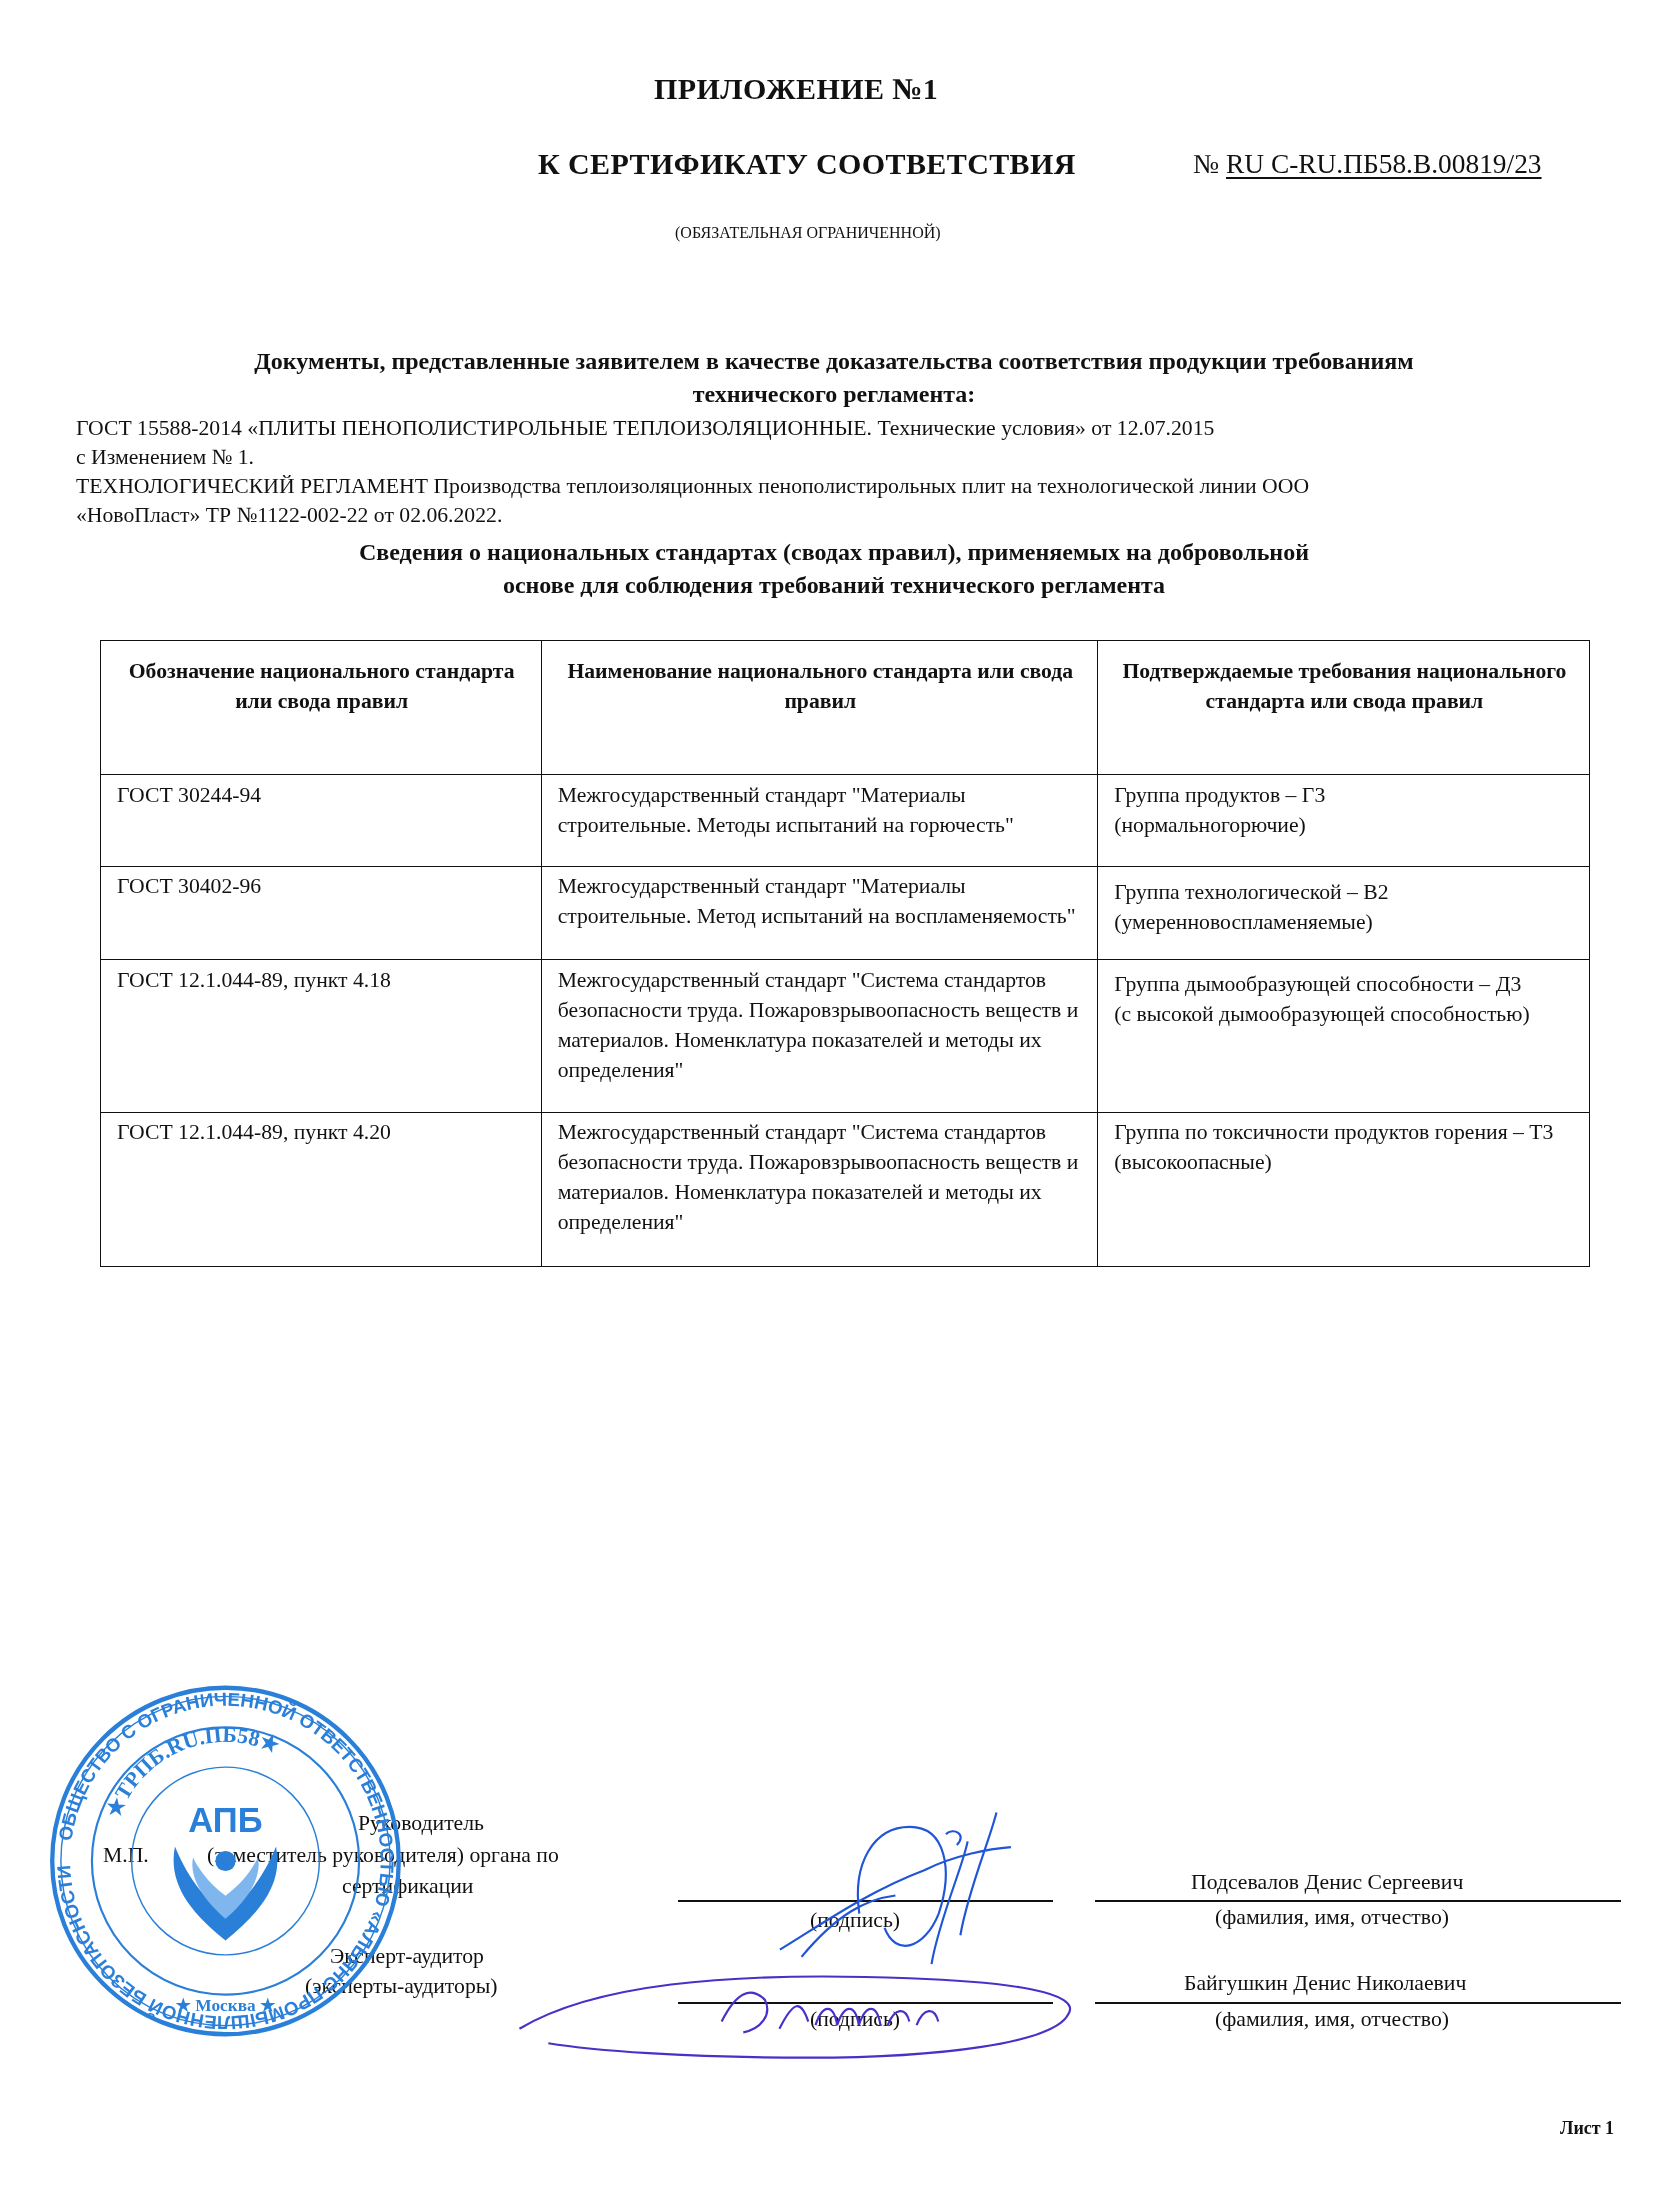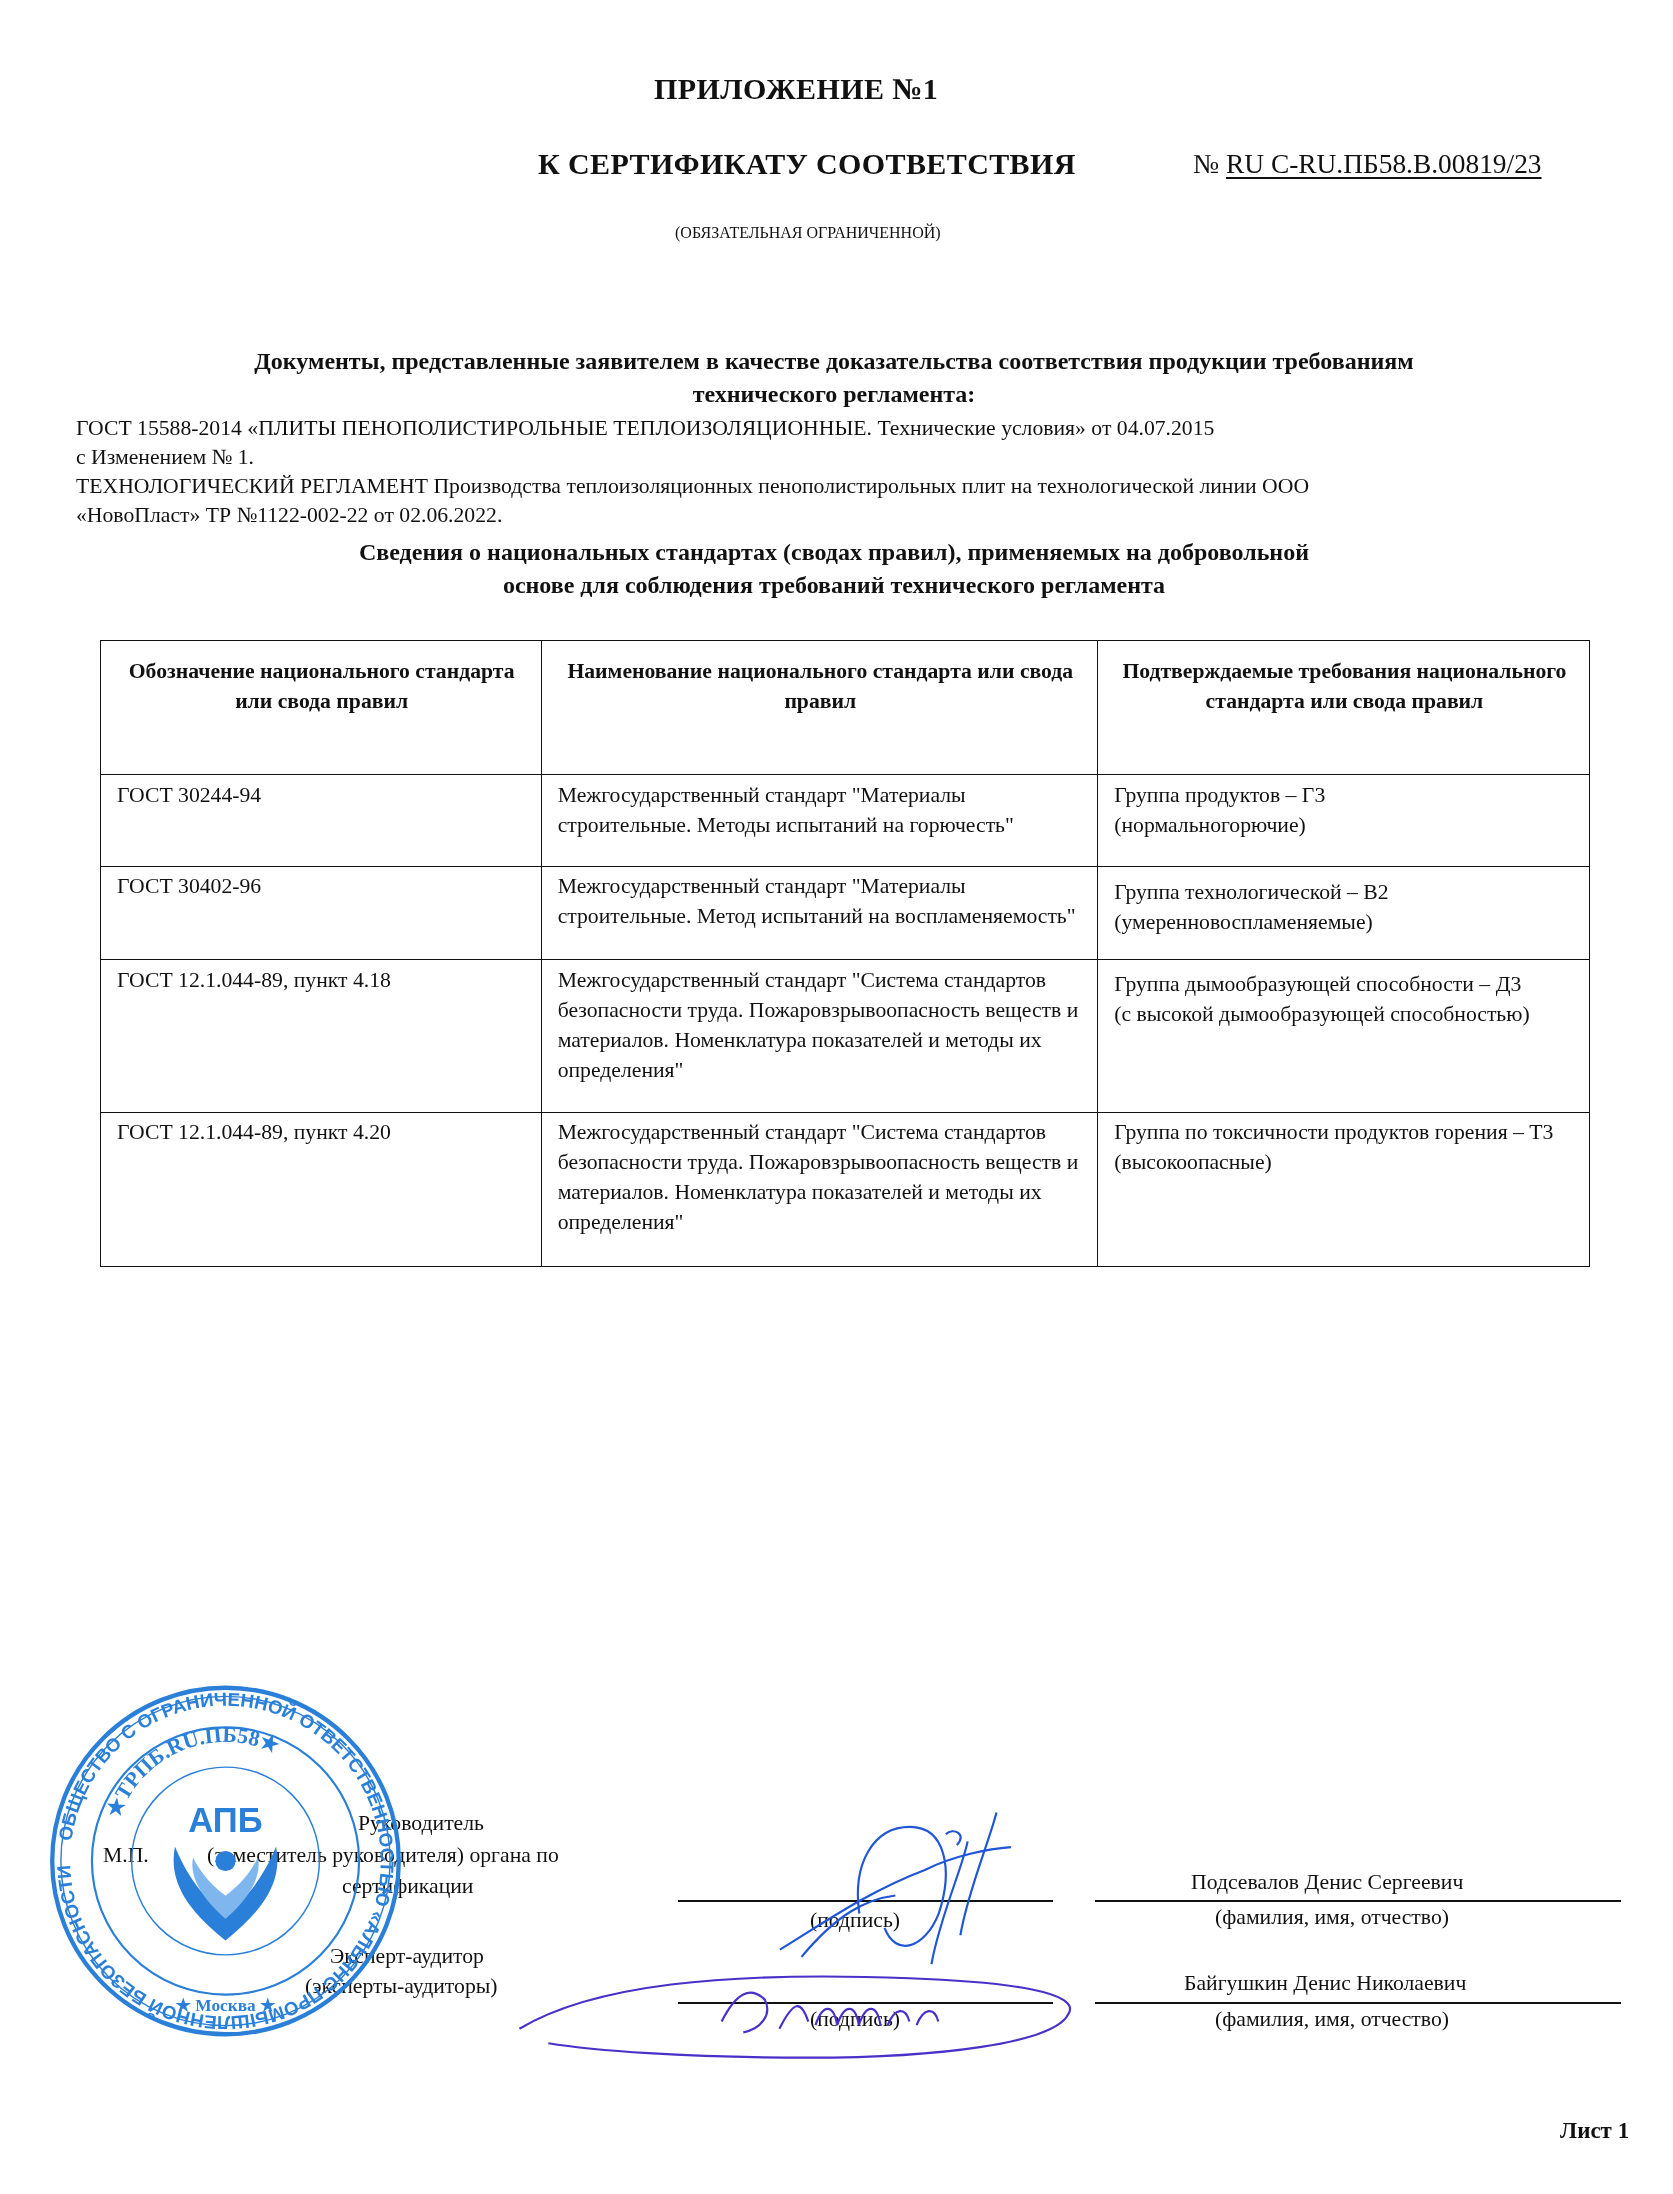--- a/index.html
+++ b/index.html
@@ -21,41 +21,41 @@
   table.std col.c2 { width: 557px; }
   table.std col.c3 { width: 492px; }
   tr.r1 td { height: 82px; }
   tr.r2 td { height: 84px; }
   tr.r3 td { height: 143px; }
   tr.r4 td { height: 144px; }
   .sig-label { font-size: 21.7px; white-space: nowrap; line-height: 30px; }
   .line { position: absolute; height: 2.2px; background: #111; }
   .caption { font-size: 21.7px; white-space: nowrap; }
   .name { font-size: 21.7px; white-space: nowrap; }
-  .sheet { font-weight: bold; font-size: 23px; }
+  .sheet { font-weight: bold; font-size: 18px; }
   .stamp { position: absolute; left: 45px; top: 1666px; width: 361px; height: 390px; }
   .sig { position: absolute; }
 </style>
 </head>
 <body>
 
 <div class="abs title" style="left:654px; top:72px;">ПРИЛОЖЕНИЕ №1</div>
 <div class="abs title" style="left:538px; top:147px;">К СЕРТИФИКАТУ СООТВЕТСТВИЯ</div>
 <div class="abs certno" style="left:1193px; top:149px;">
   <span>№</span>
   <u>RU C-RU.ПБ58.В.00819/23</u>
 </div>
 <div class="abs subtitle-note" style="left:675px; top:224px;">(ОБЯЗАТЕЛЬНАЯ ОГРАНИЧЕННОЙ)</div>
 
 <div class="abs heading" style="left:76px; width:1516px; top:345px;">
   <div>Документы, представленные заявителем в качестве доказательства соответствия продукции требованиям</div>
   <div>технического регламента:</div>
 </div>
 <div class="abs" style="left:76px; top:414px;">
-  <div class="body-line">ГОСТ 15588-2014 «ПЛИТЫ ПЕНОПОЛИСТИРОЛЬНЫЕ ТЕПЛОИЗОЛЯЦИОННЫЕ. Технические условия» от 04.07.2015</div>
+  <div class="body-line">ГОСТ 15588-2014 «ПЛИТЫ ПЕНОПОЛИСТИРОЛЬНЫЕ ТЕПЛОИЗОЛЯЦИОННЫЕ. Технические условия» от 12.07.2015</div>
   <div class="body-line">с Изменением № 1.</div>
   <div class="body-line">ТЕХНОЛОГИЧЕСКИЙ РЕГЛАМЕНТ Производства теплоизоляционных пенополистирольных плит на технологической линии ООО</div>
   <div class="body-line">«НовоПласт» ТР №1122-002-22 от 02.06.2022.</div>
 </div>
 
 <div class="abs heading" style="left:76px; width:1516px; top:536px;">
   <div>Сведения о национальных стандартах (сводах правил), применяемых на добровольной</div>
   <div>основе для соблюдения требований технического регламента</div>
 </div>
 

